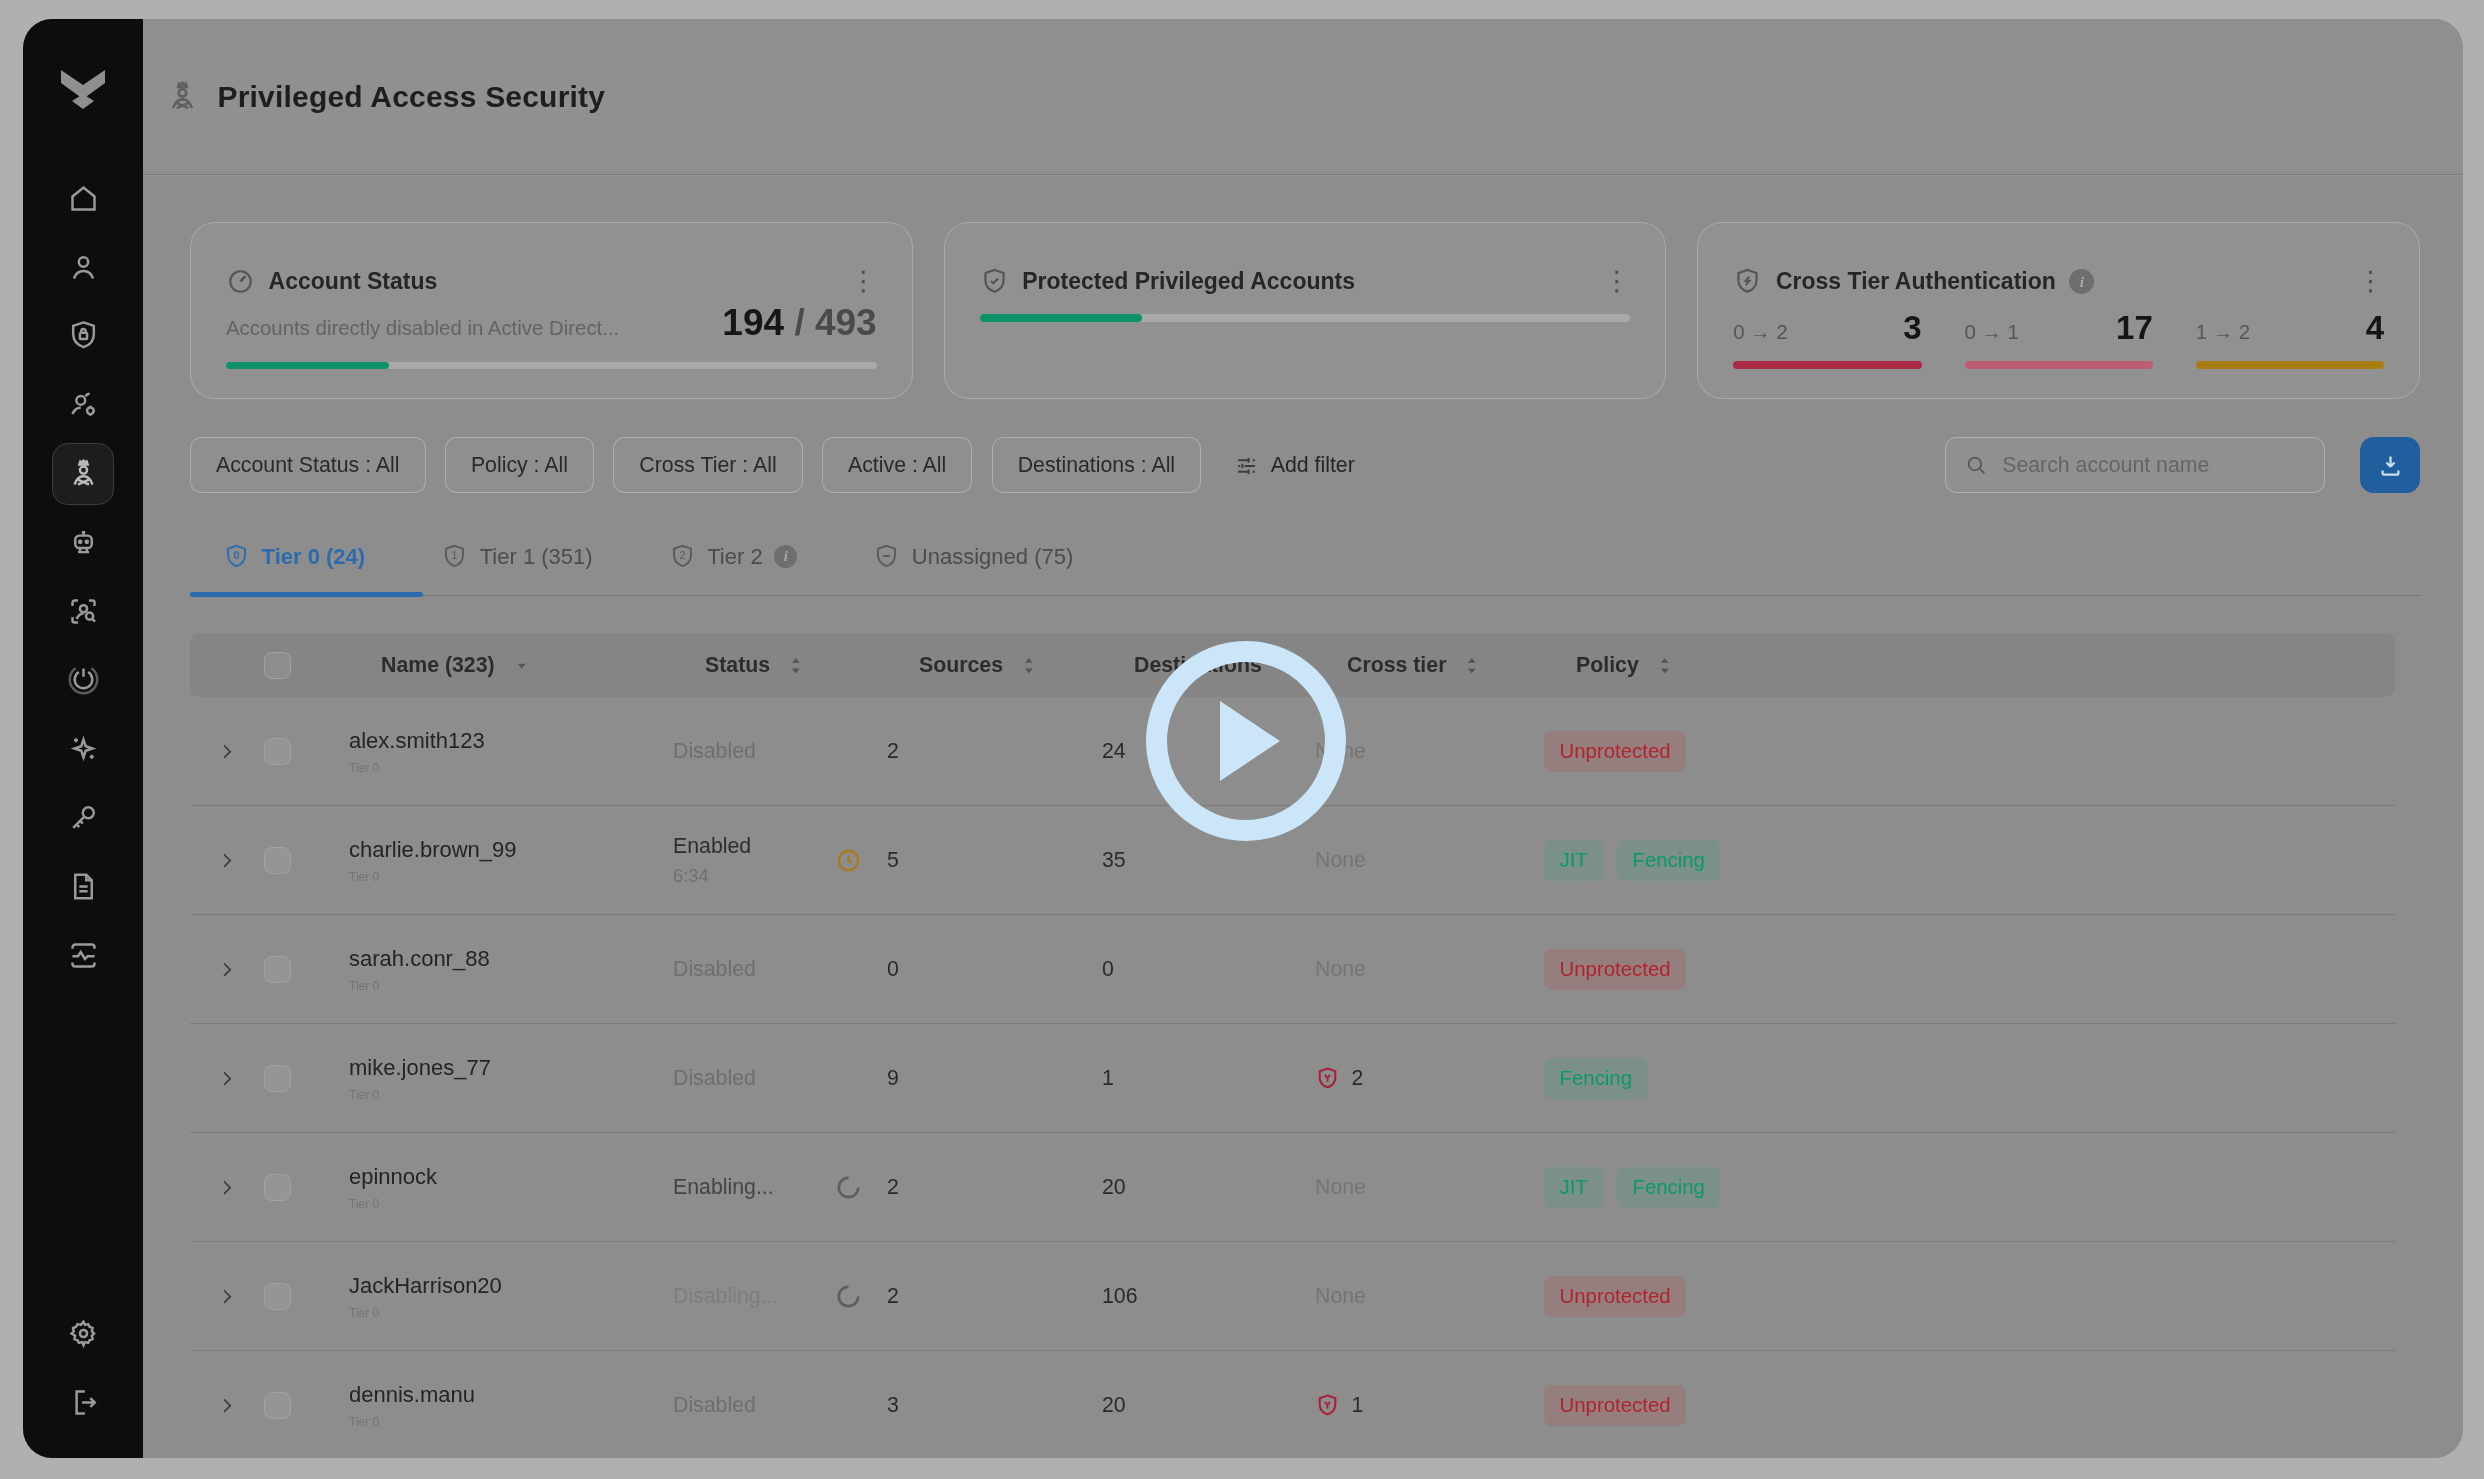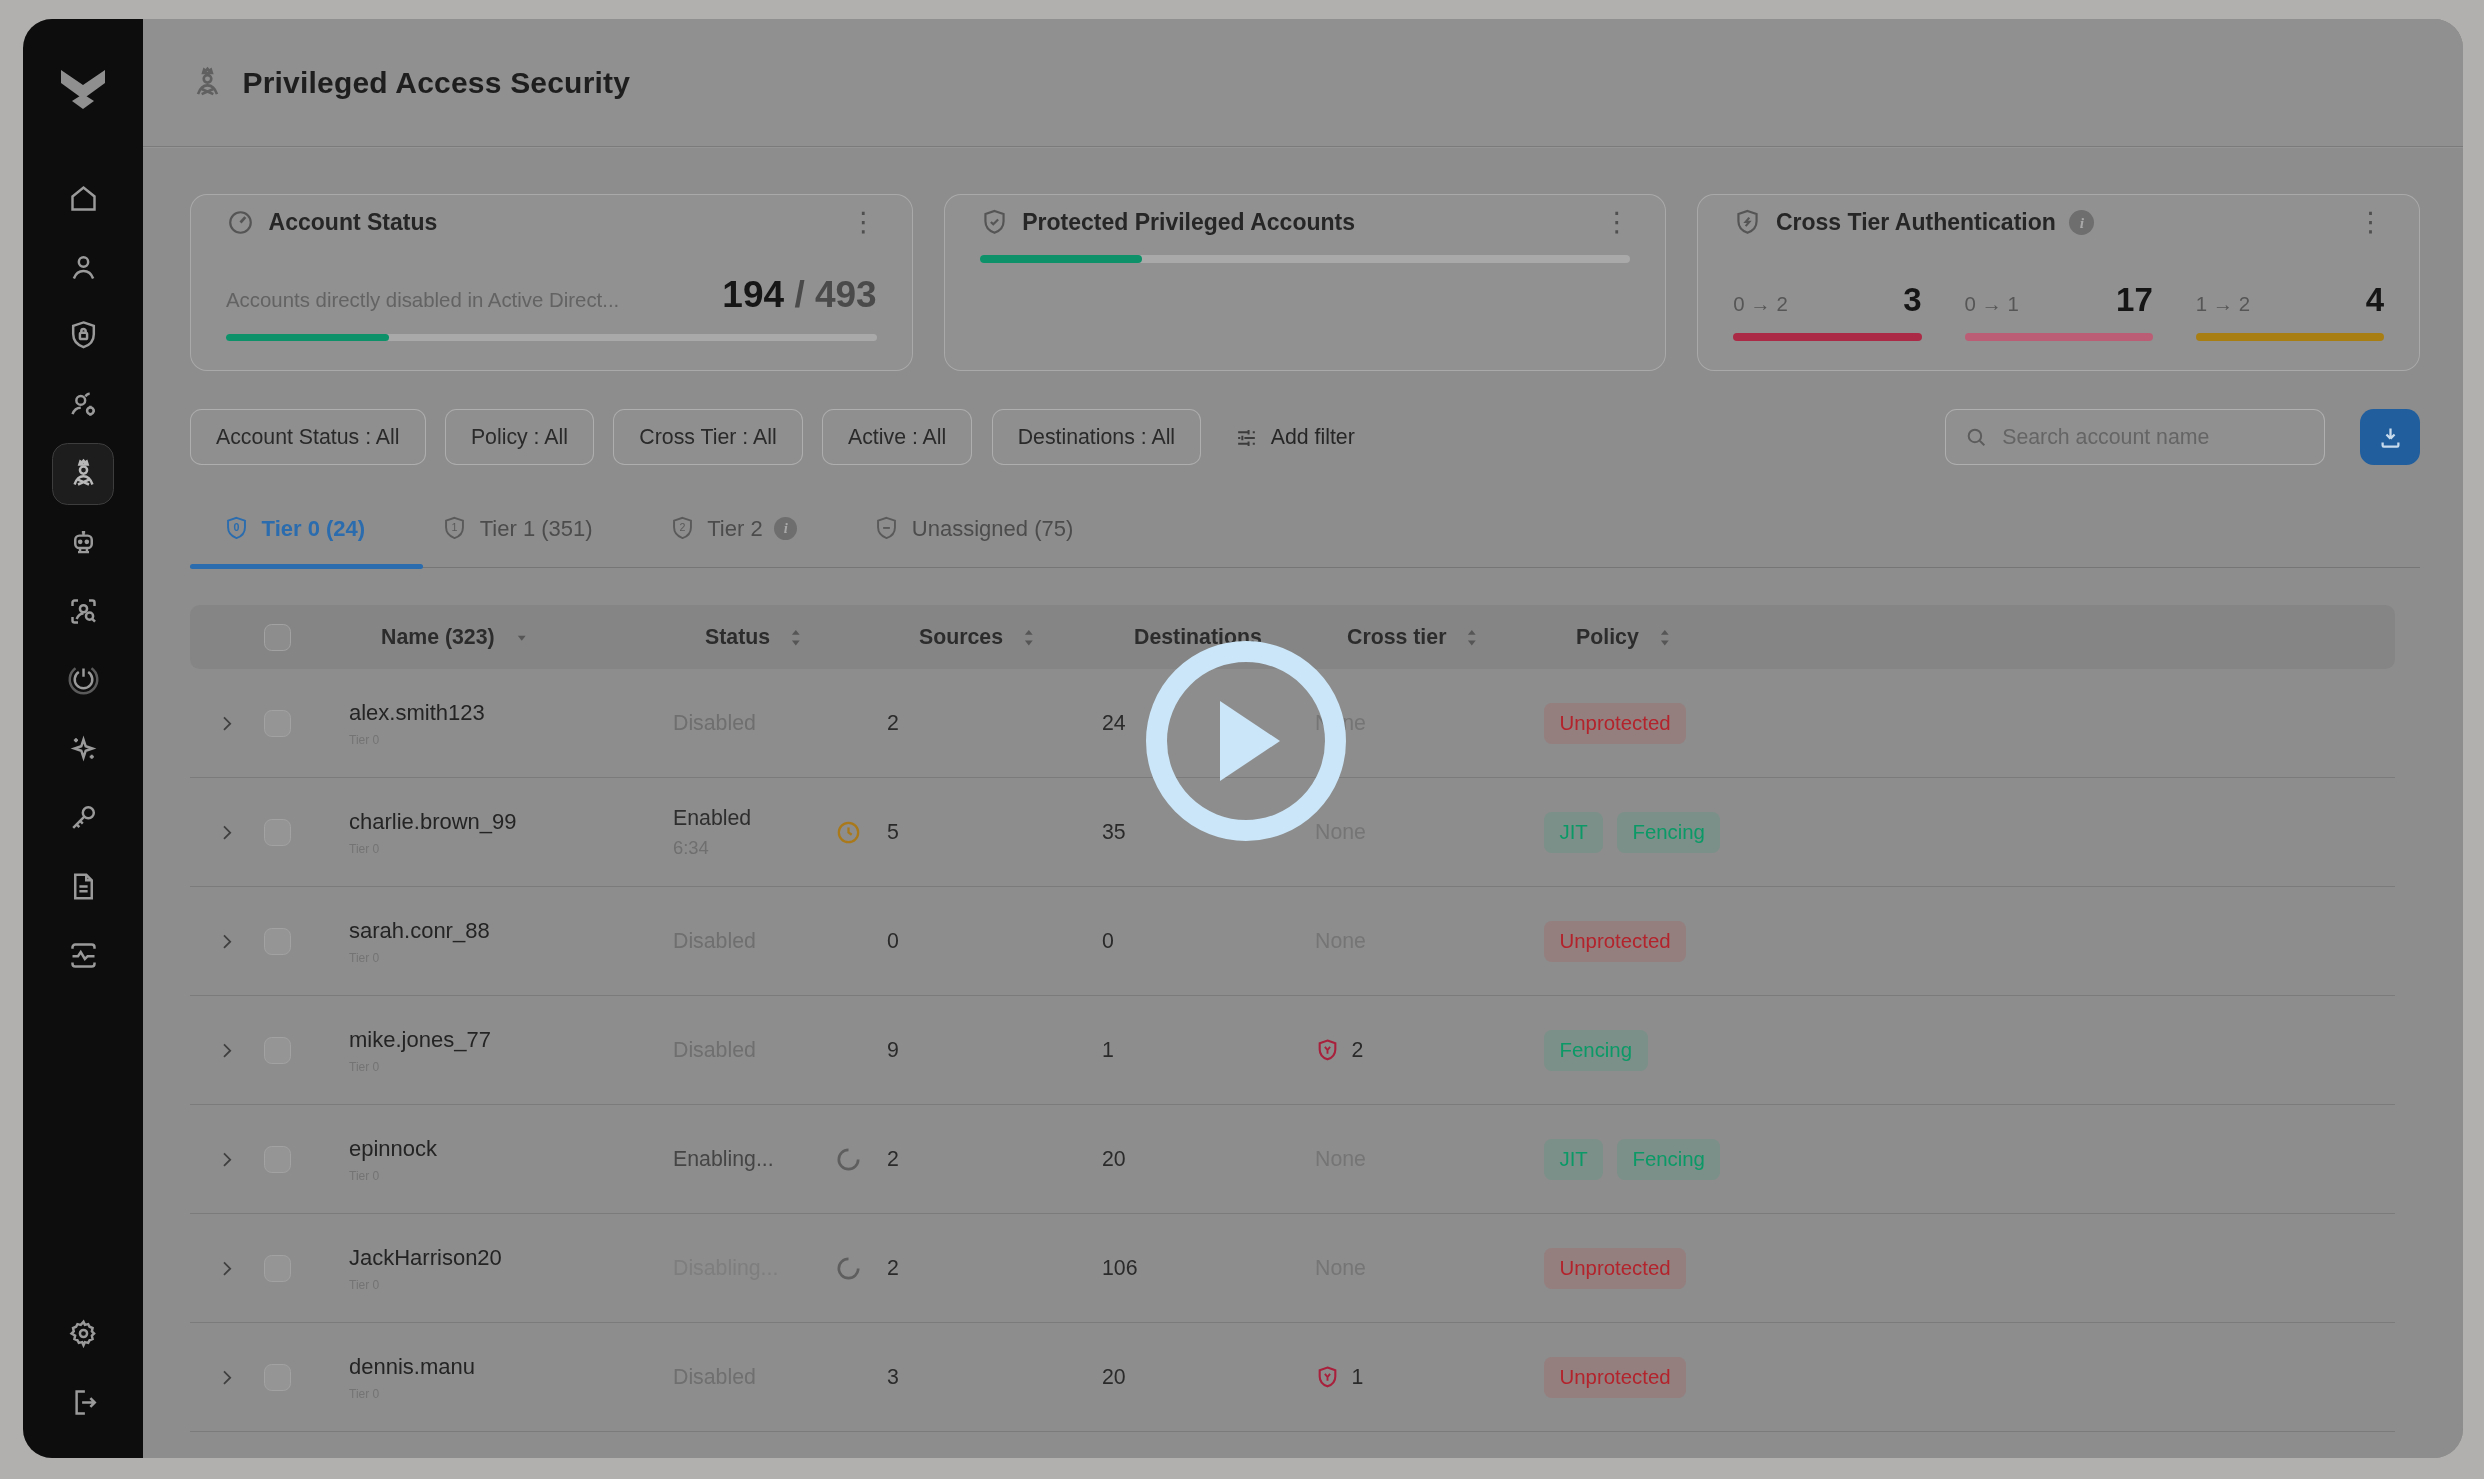--- a/index.html
+++ b/index.html
@@ -16,30 +16,30 @@
   .logo { margin-top:43px; }
   .nav { margin-top:45px; display:flex; flex-direction:column; gap:6.8px; align-items:center; }
   .nav-item { width:62px; height:62px; display:flex; align-items:center; justify-content:center;
               border-radius:15.5px; color:#9a9a9a; cursor:pointer; }
   .nav-item.active { background:#1d1d1d; border:1.5px solid #3d3d3d; color:#b9b9b9; }
   .nav-bottom { margin-top:auto; display:flex; flex-direction:column; gap:6.8px; align-items:center; }
   .nav-item svg { display:block; }
 
   
   .content { flex:1; display:flex; flex-direction:column; background:#8d8d8d; min-width:0; }
-  .page-header { height:128px; display:flex; align-items:center; padding-left:47px; gap:17.5px;
+  .page-header { height:156px; display:flex; align-items:center; padding-left:22px; gap:17.5px;
                  background:#909090; border-bottom:1.9px solid rgba(0,0,0,0.14);
                  box-shadow:0 1px 0 rgba(255,255,255,0.08); flex-shrink:0; }
   .page-title { font-size:30px; font-weight:700; color:#1e1e1e; letter-spacing:0.2px; }
   .main { flex:1; padding:47px 43px 0 47px; position:relative; }
 
   
   .cards { display:flex; gap:31px; }
-  .card { flex:1; height:177px; border:1px solid rgba(255,255,255,0.22); border-radius:17px;
-          background:rgba(255,255,255,0.035); padding:13px 35px 29px 35px; display:flex; flex-direction:column; }
+  .card { flex:1; height:177px; border:1px solid rgba(255,255,255,0.22); border-radius:25px;
+          background:rgba(255,255,255,0.035); padding:44px 35px 29px 35px; display:flex; flex-direction:column; }
   .card-head { display:flex; align-items:center; gap:13.6px; color:#3f3f3f; }
   .card-title { font-size:23px; font-weight:600; color:#262626; }
   .kebab { margin-left:auto; color:#4f4f4f; font-size:27px; line-height:19.4px; cursor:pointer; }
   .card-body { margin-top:auto; display:flex; align-items:baseline; gap:14px; }
   .card-desc { font-size:20.4px; color:#636363; white-space:nowrap; overflow:hidden;
                text-overflow:ellipsis; flex:1; }
   .big-val { font-size:37px; font-weight:700; color:#161616; white-space:nowrap;margin-left:36px; }
   .big-val .total { color:#4a4a4a; }
   .progress-track { margin-top:17.5px; height:7.8px; border-radius:3.9px; background:rgba(255,255,255,0.22); }
   .progress-fill { height:7.8px; border-radius:3.9px; background:#0d9168; }

